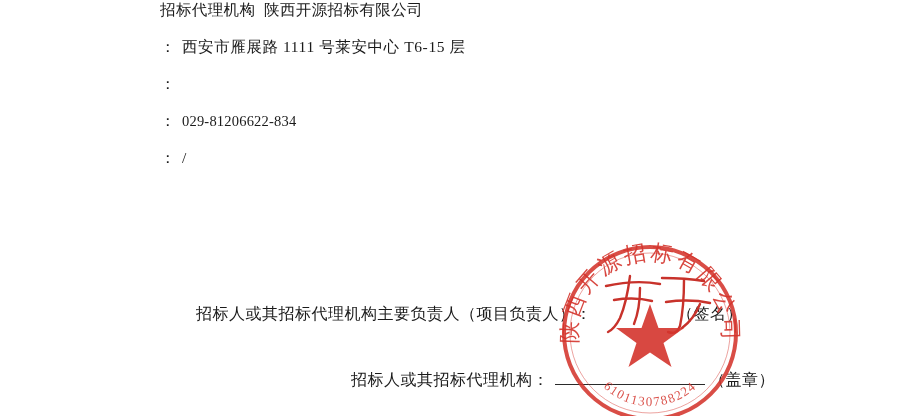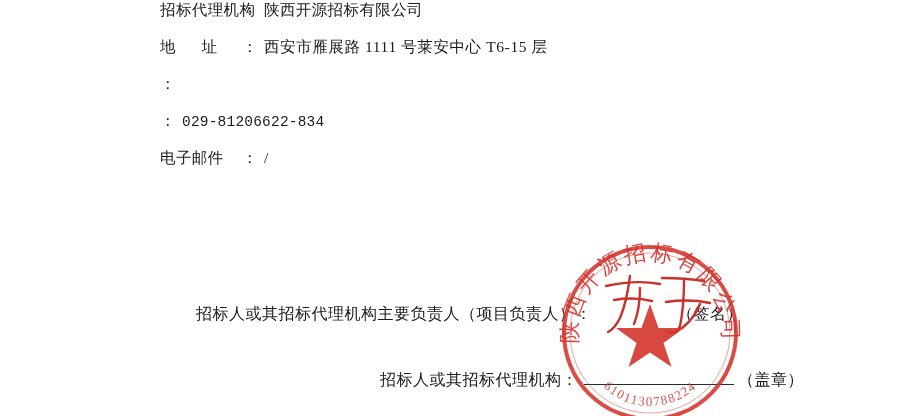--- a/index.html
+++ b/index.html
@@ -49,21 +49,21 @@
   .contact-colon {
     width: 22px;
     flex: 0 0 auto;
     text-align: left;
   }
   .contact-value {
     flex: 1 1 auto;
     white-space: pre;
   }
   .contact-value.mono {
-    font-family: Liberation Mono, monospace;
+    font-family: Liberation Serif, serif;
     font-size: 14.5px;
     letter-spacing: 0.2px;
   }
   .contact-value.mixed {
     letter-spacing: 0.6px;
   }
 
   
   .sig-line-1 {
     position: absolute;
@@ -71,21 +71,21 @@
     top: 286px;
     font-size: 16px;
     letter-spacing: 0.5px;
     white-space: pre;
   }
   .sig-line-1 .tail {
     margin-left: 85px;
   }
   .sig-line-2 {
     position: absolute;
-    left: 362px;
+    left: 333px;
     top: 352px;
     font-size: 16px;
     letter-spacing: 0.5px;
     white-space: pre;
   }
   .sig-underline {
     display: inline-block;
     width: 150px;
     border-bottom: 1px solid #2a2a2a;
     margin: 0 2px 0 6px;
@@ -130,36 +130,34 @@
 
   <div class="contact-block">
 
     <div class="contact-row">
       <span class="contact-label plain">招标代理机构</span>
       <span class="contact-colon">：</span>
       <span class="contact-value">陕西开源招标有限公司</span>
     </div>
 
     <div class="contact-row">
-      <span class="contact-label spread">地      址</span>
       <span class="contact-colon">：</span>
       <span class="contact-value mixed">西安市雁展路 1111 号莱安中心 T6-15 层</span>
     </div>
 
     <div class="contact-row">
       <span class="contact-colon">：</span>
     </div>
 
     <div class="contact-row">
       <span class="contact-colon">：</span>
       <span class="contact-value mono">029-81206622-834</span>
     </div>
 
     <div class="contact-row">
-      <span class="contact-label plain">电子邮件</span>
       <span class="contact-colon">：</span>
       <span class="contact-value">/</span>
     </div>
 
   </div>
 
   <div class="sig-line-1">
     <span>招标人或其招标代理机构主要负责人（项目负责人）：</span><span class="tail">（签名）</span>
   </div>
 

